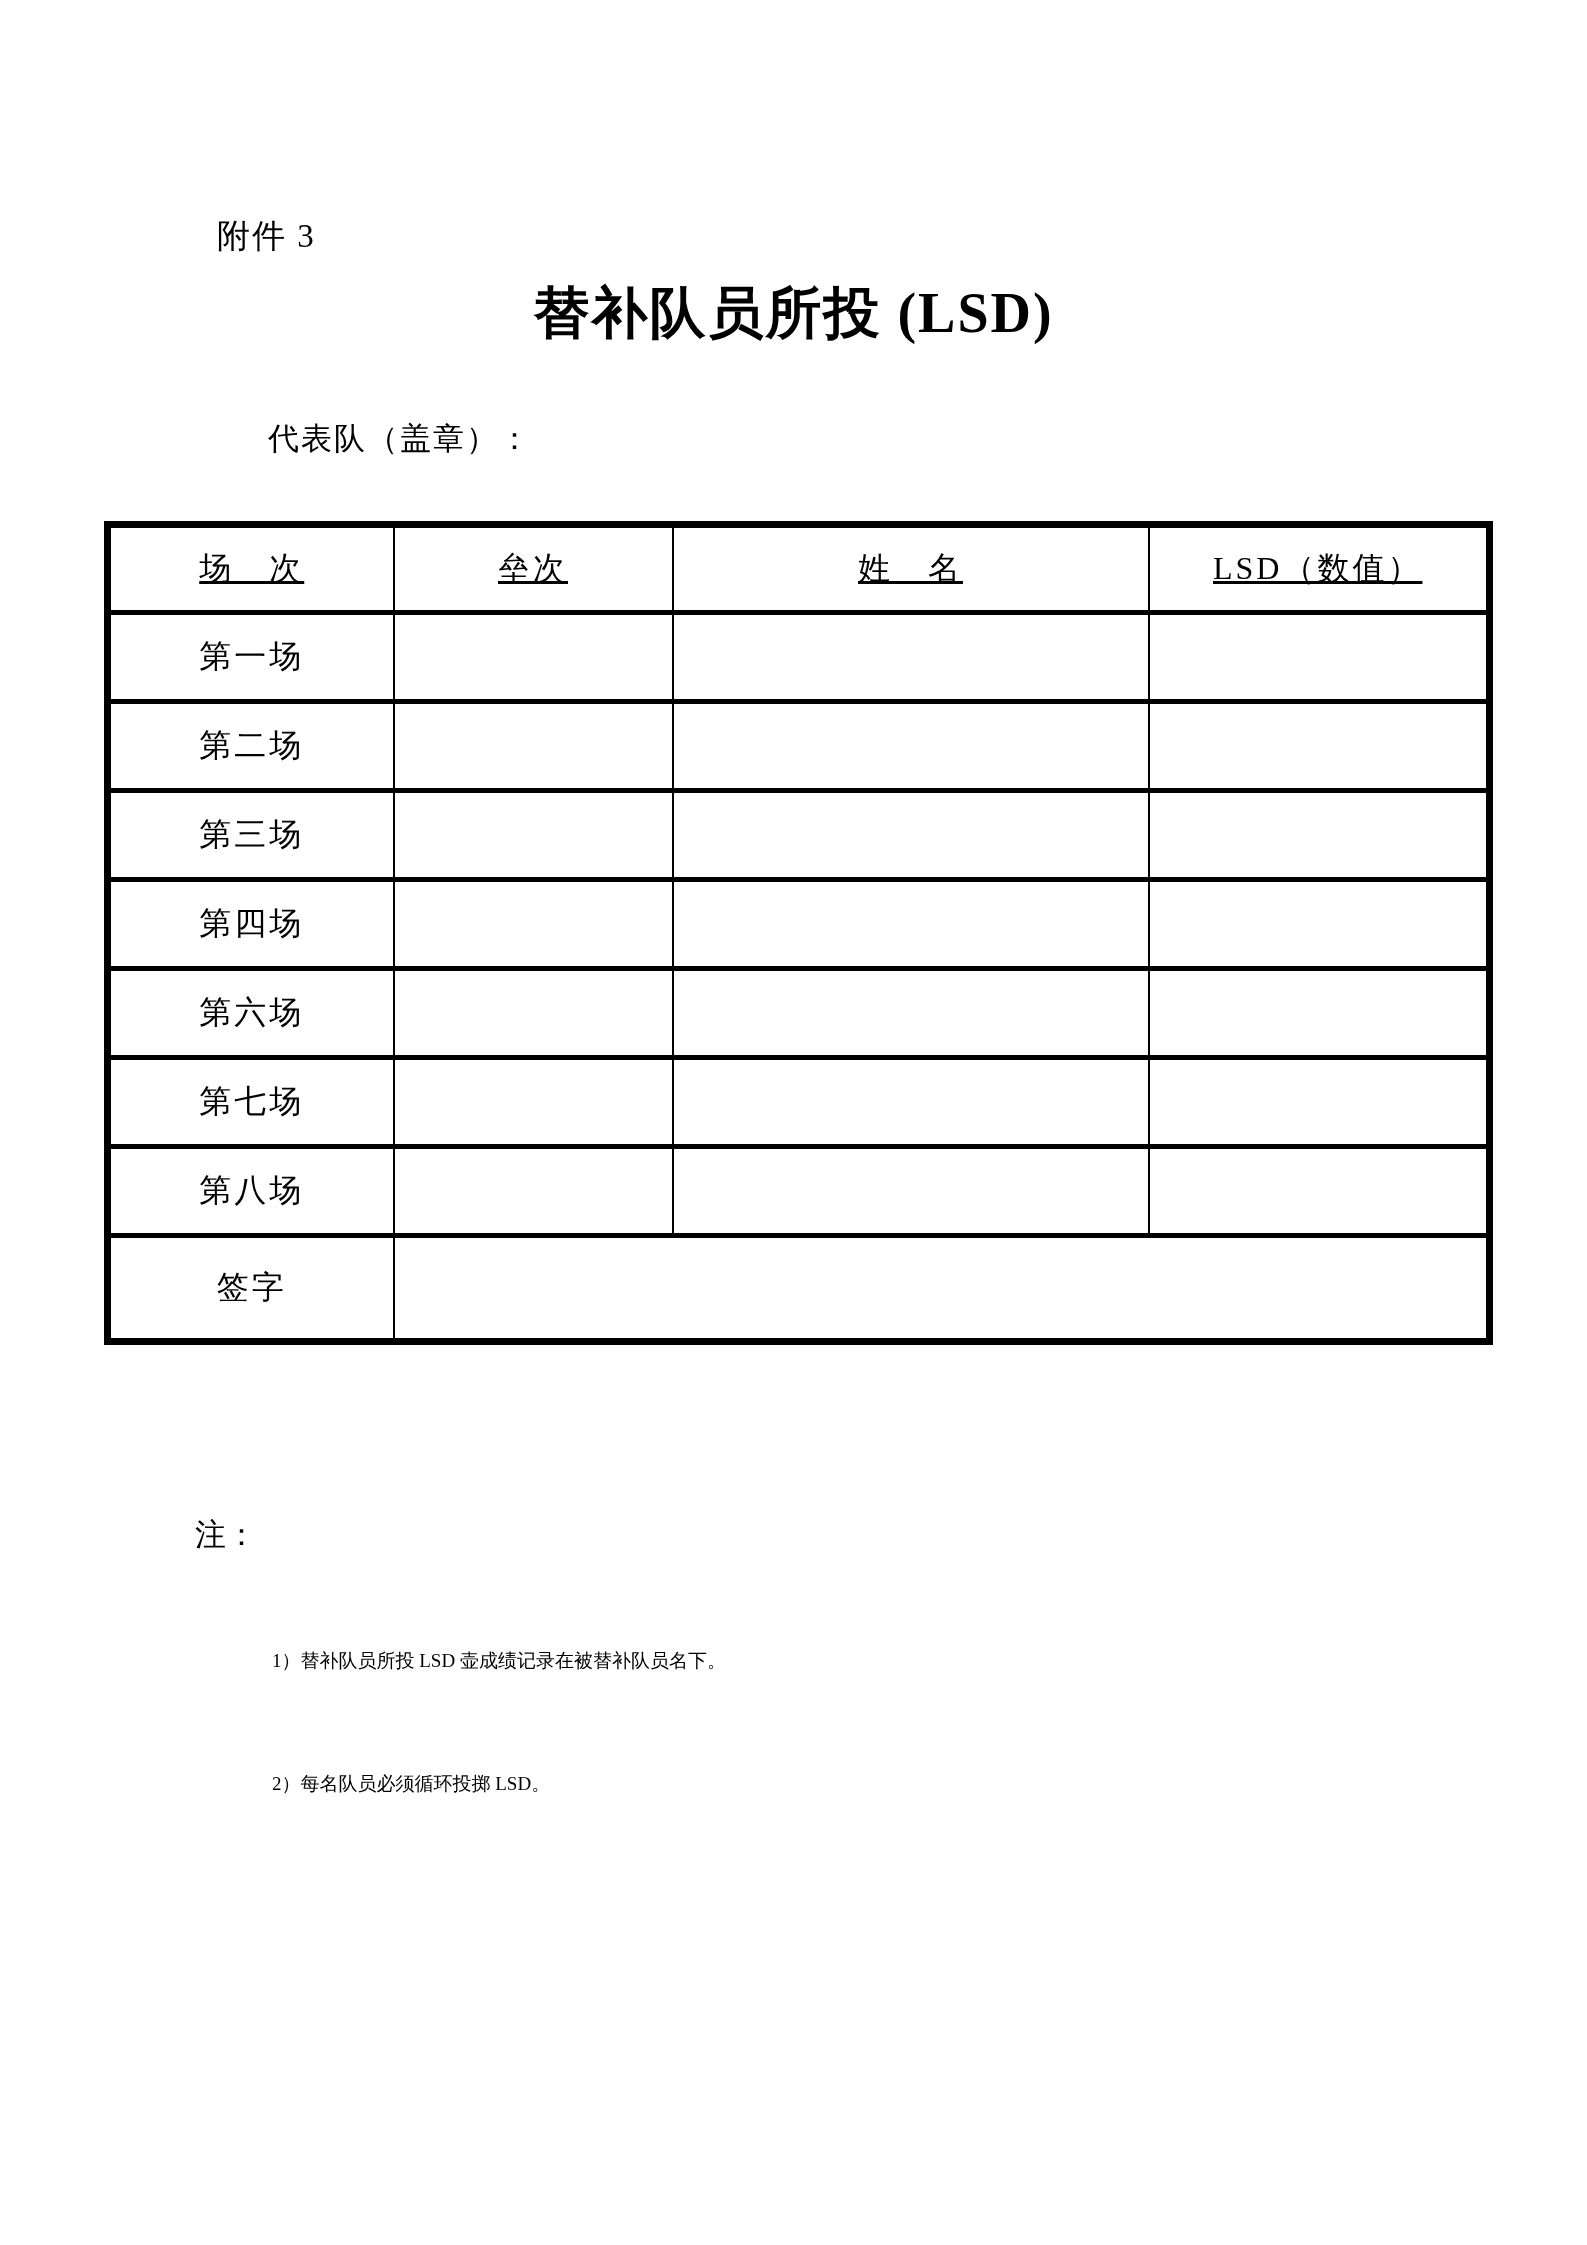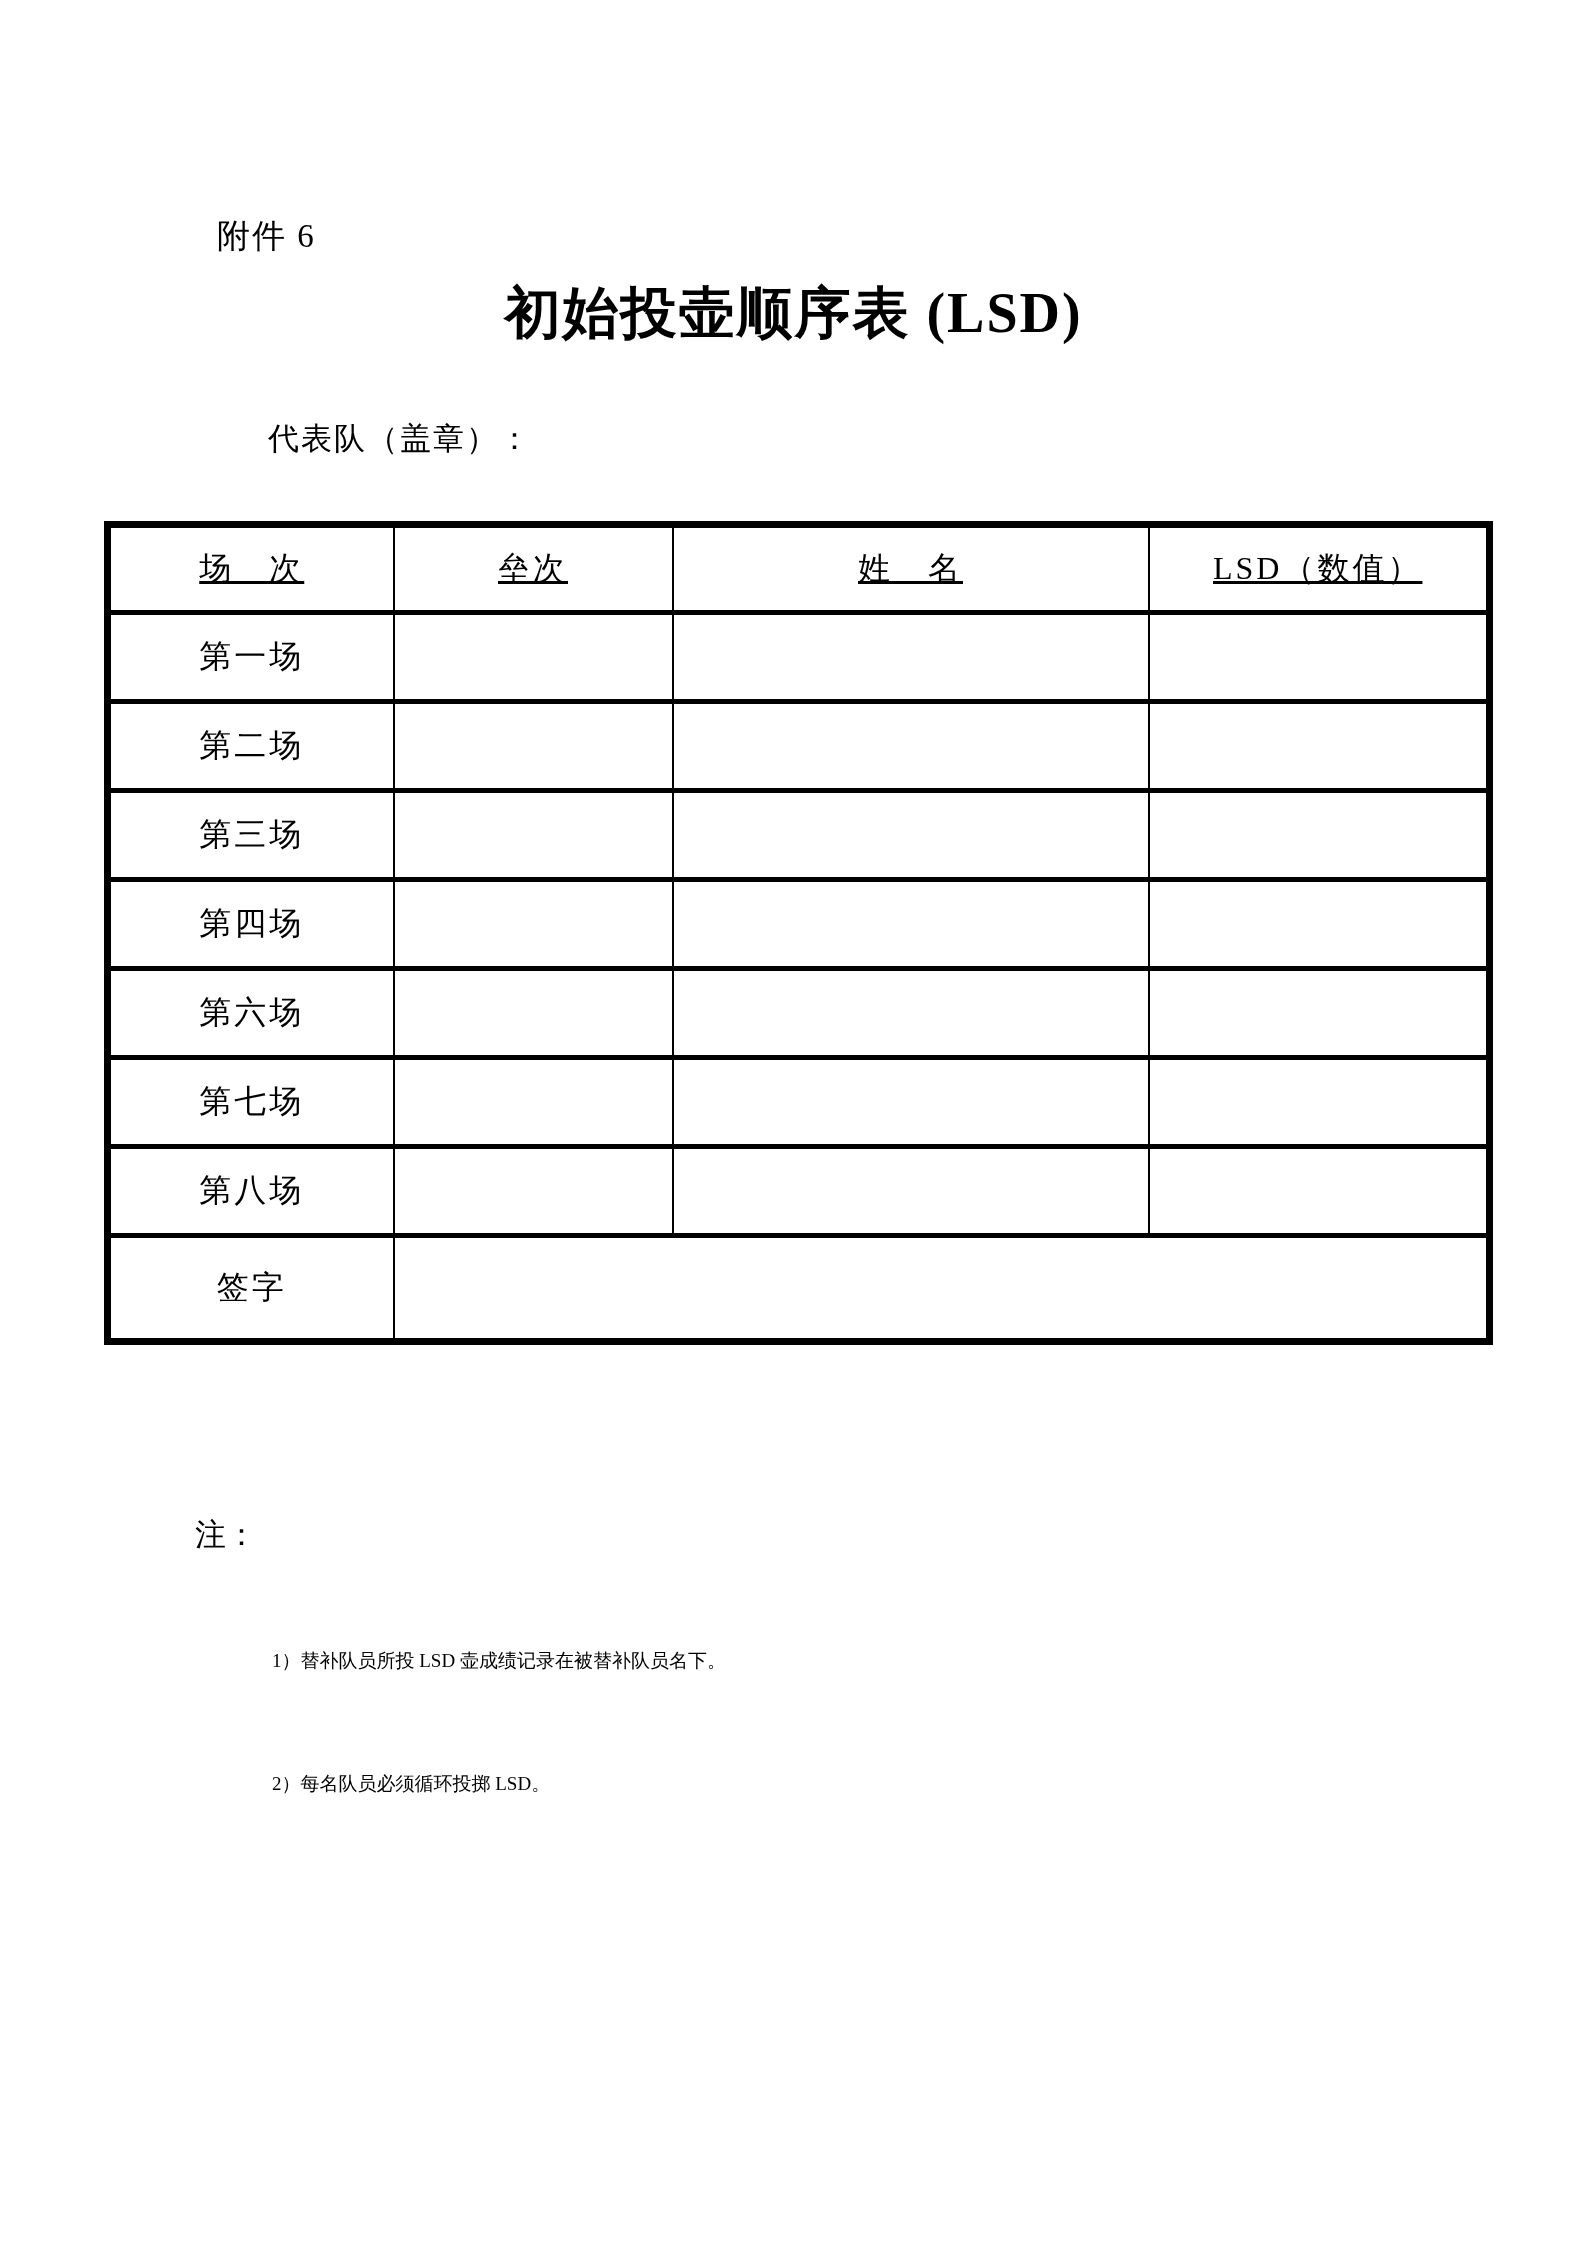--- a/index.html
+++ b/index.html
@@ -83,23 +83,23 @@
     font-size: 19px;
     line-height: 41px;
     white-space: pre;
   }
 </style>
 </head>
 <body>
 
 <div class="page">
 
-  <div class="attachment-label">附件 6</div>
+  <div class="attachment-label">附件 3</div>
 
-  <div class="doc-title">初始投壶顺序表 (LSD)</div>
+  <div class="doc-title">替补队员所投 (LSD)</div>
 
   <div class="team-label">代表队（盖章）：</div>
 
   <table class="form-table">
     <colgroup>
       <col style="width:286px">
       <col style="width:279px">
       <col style="width:476px">
       <col style="width:341px">
     </colgroup>

